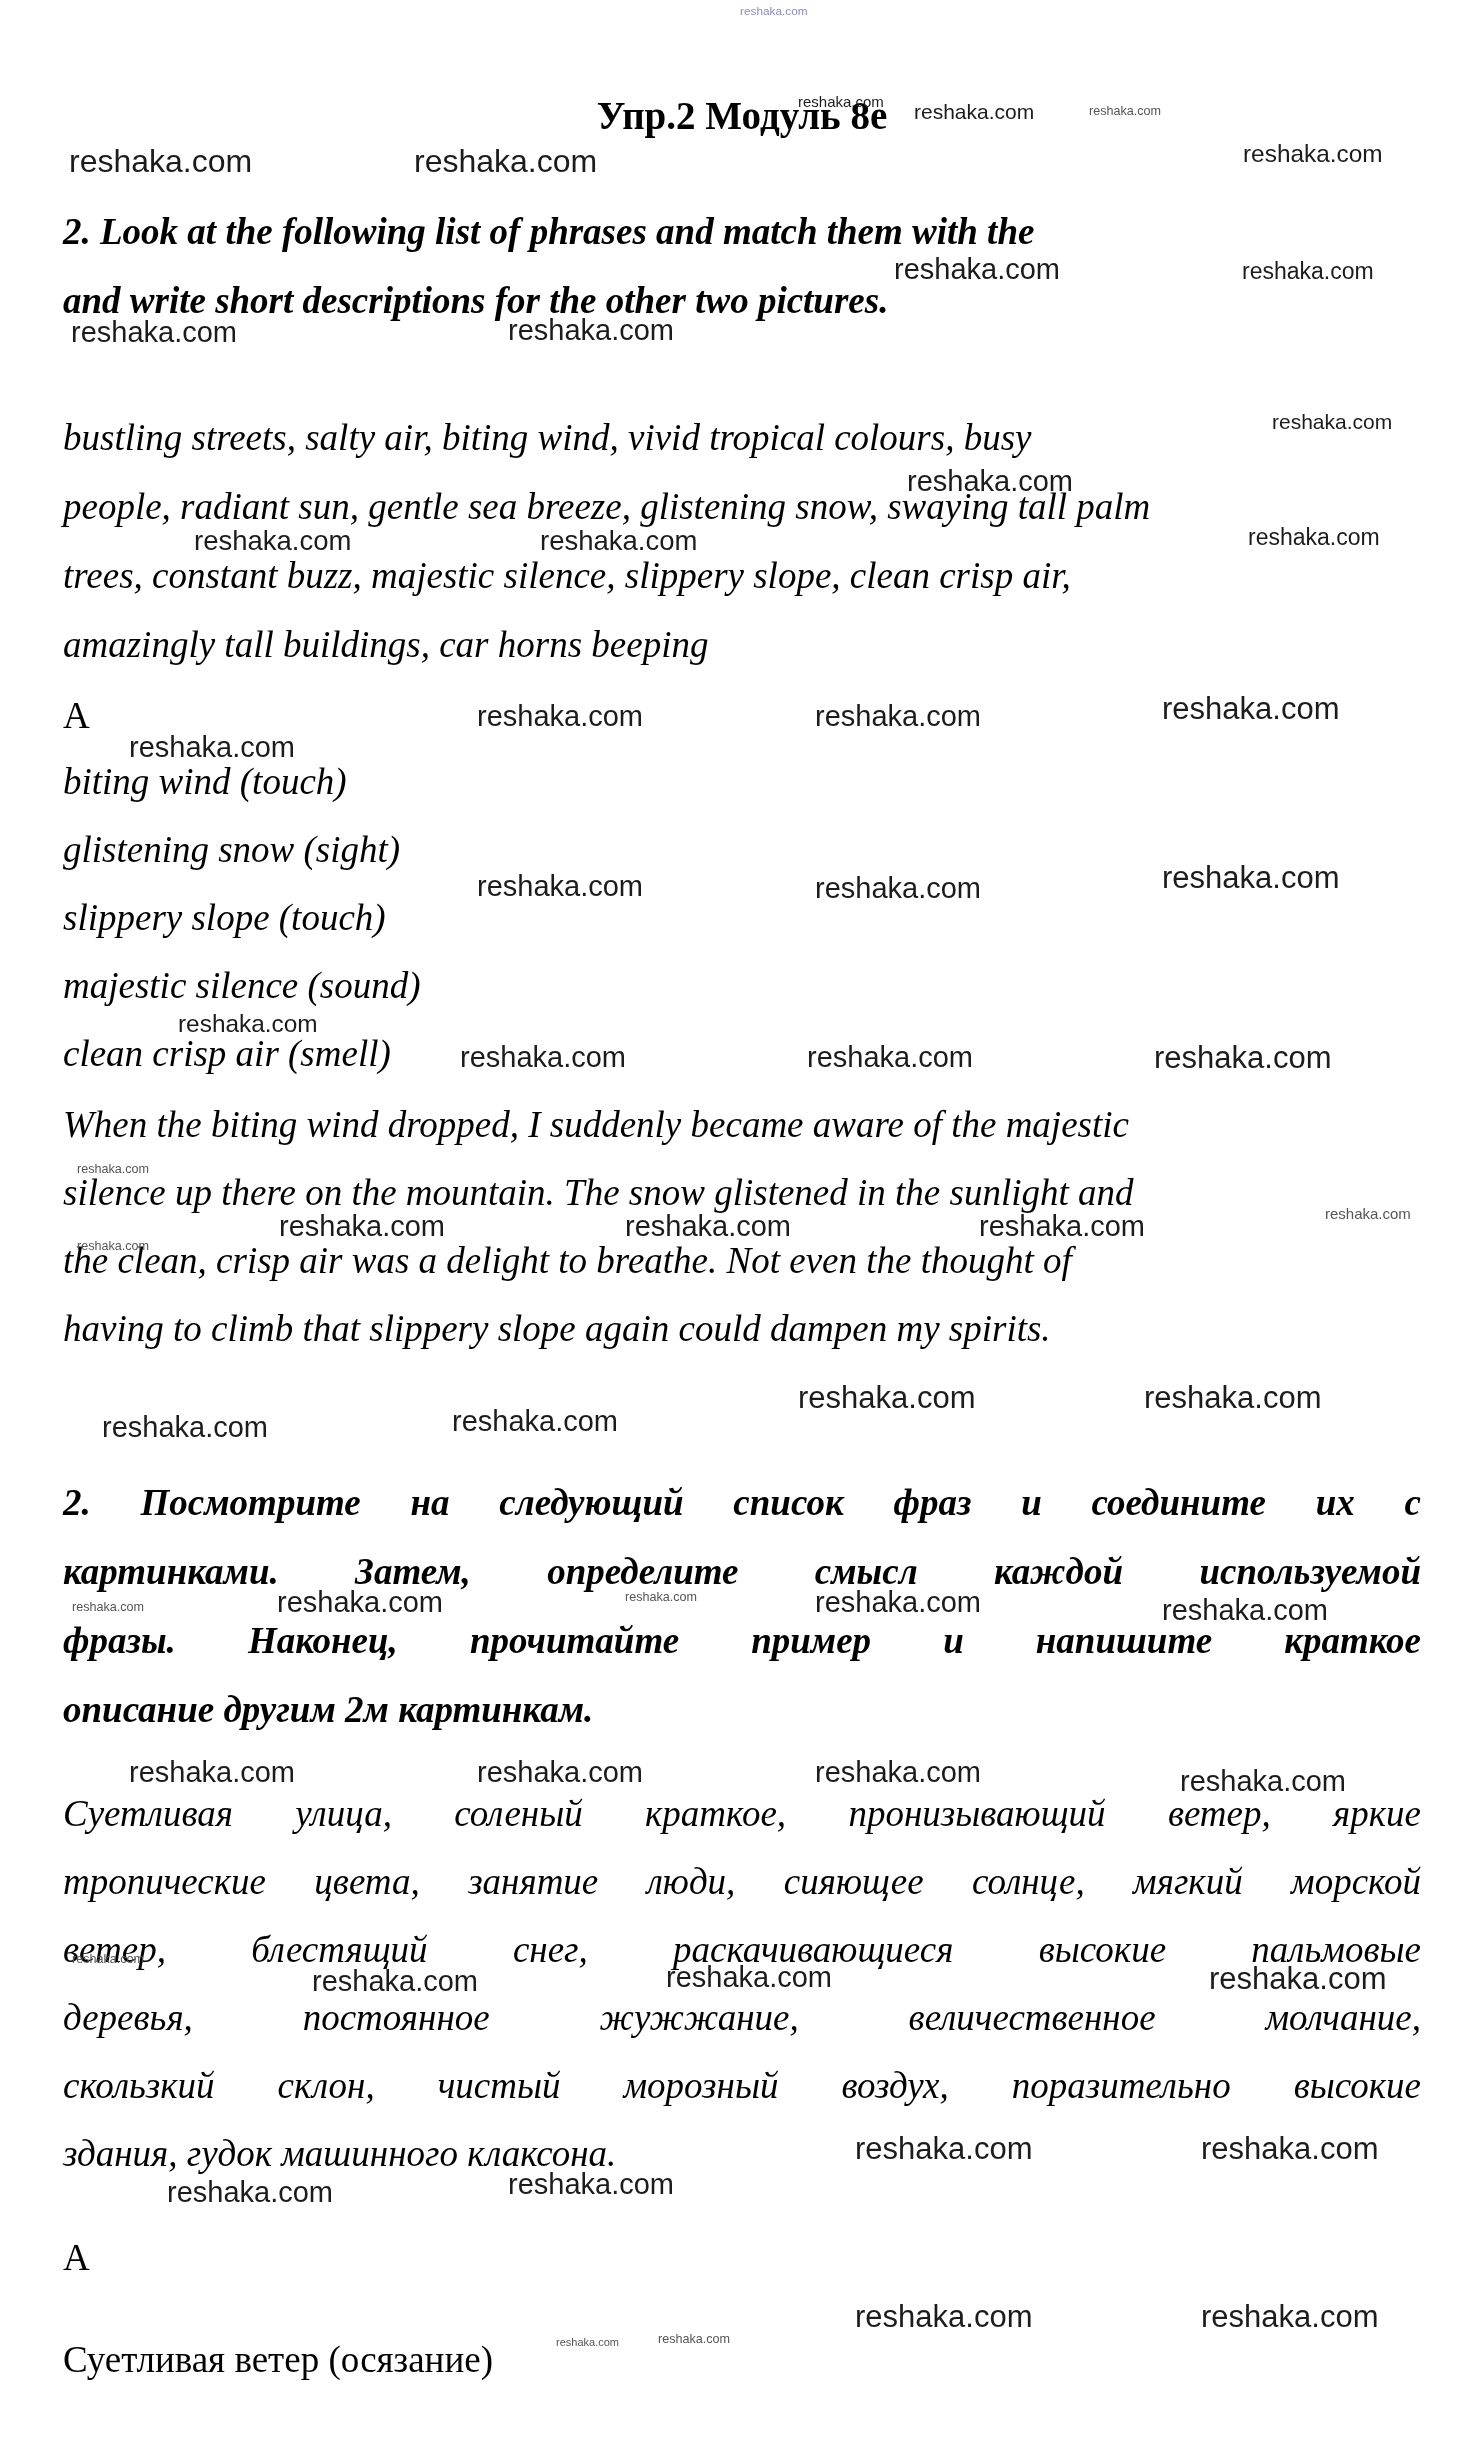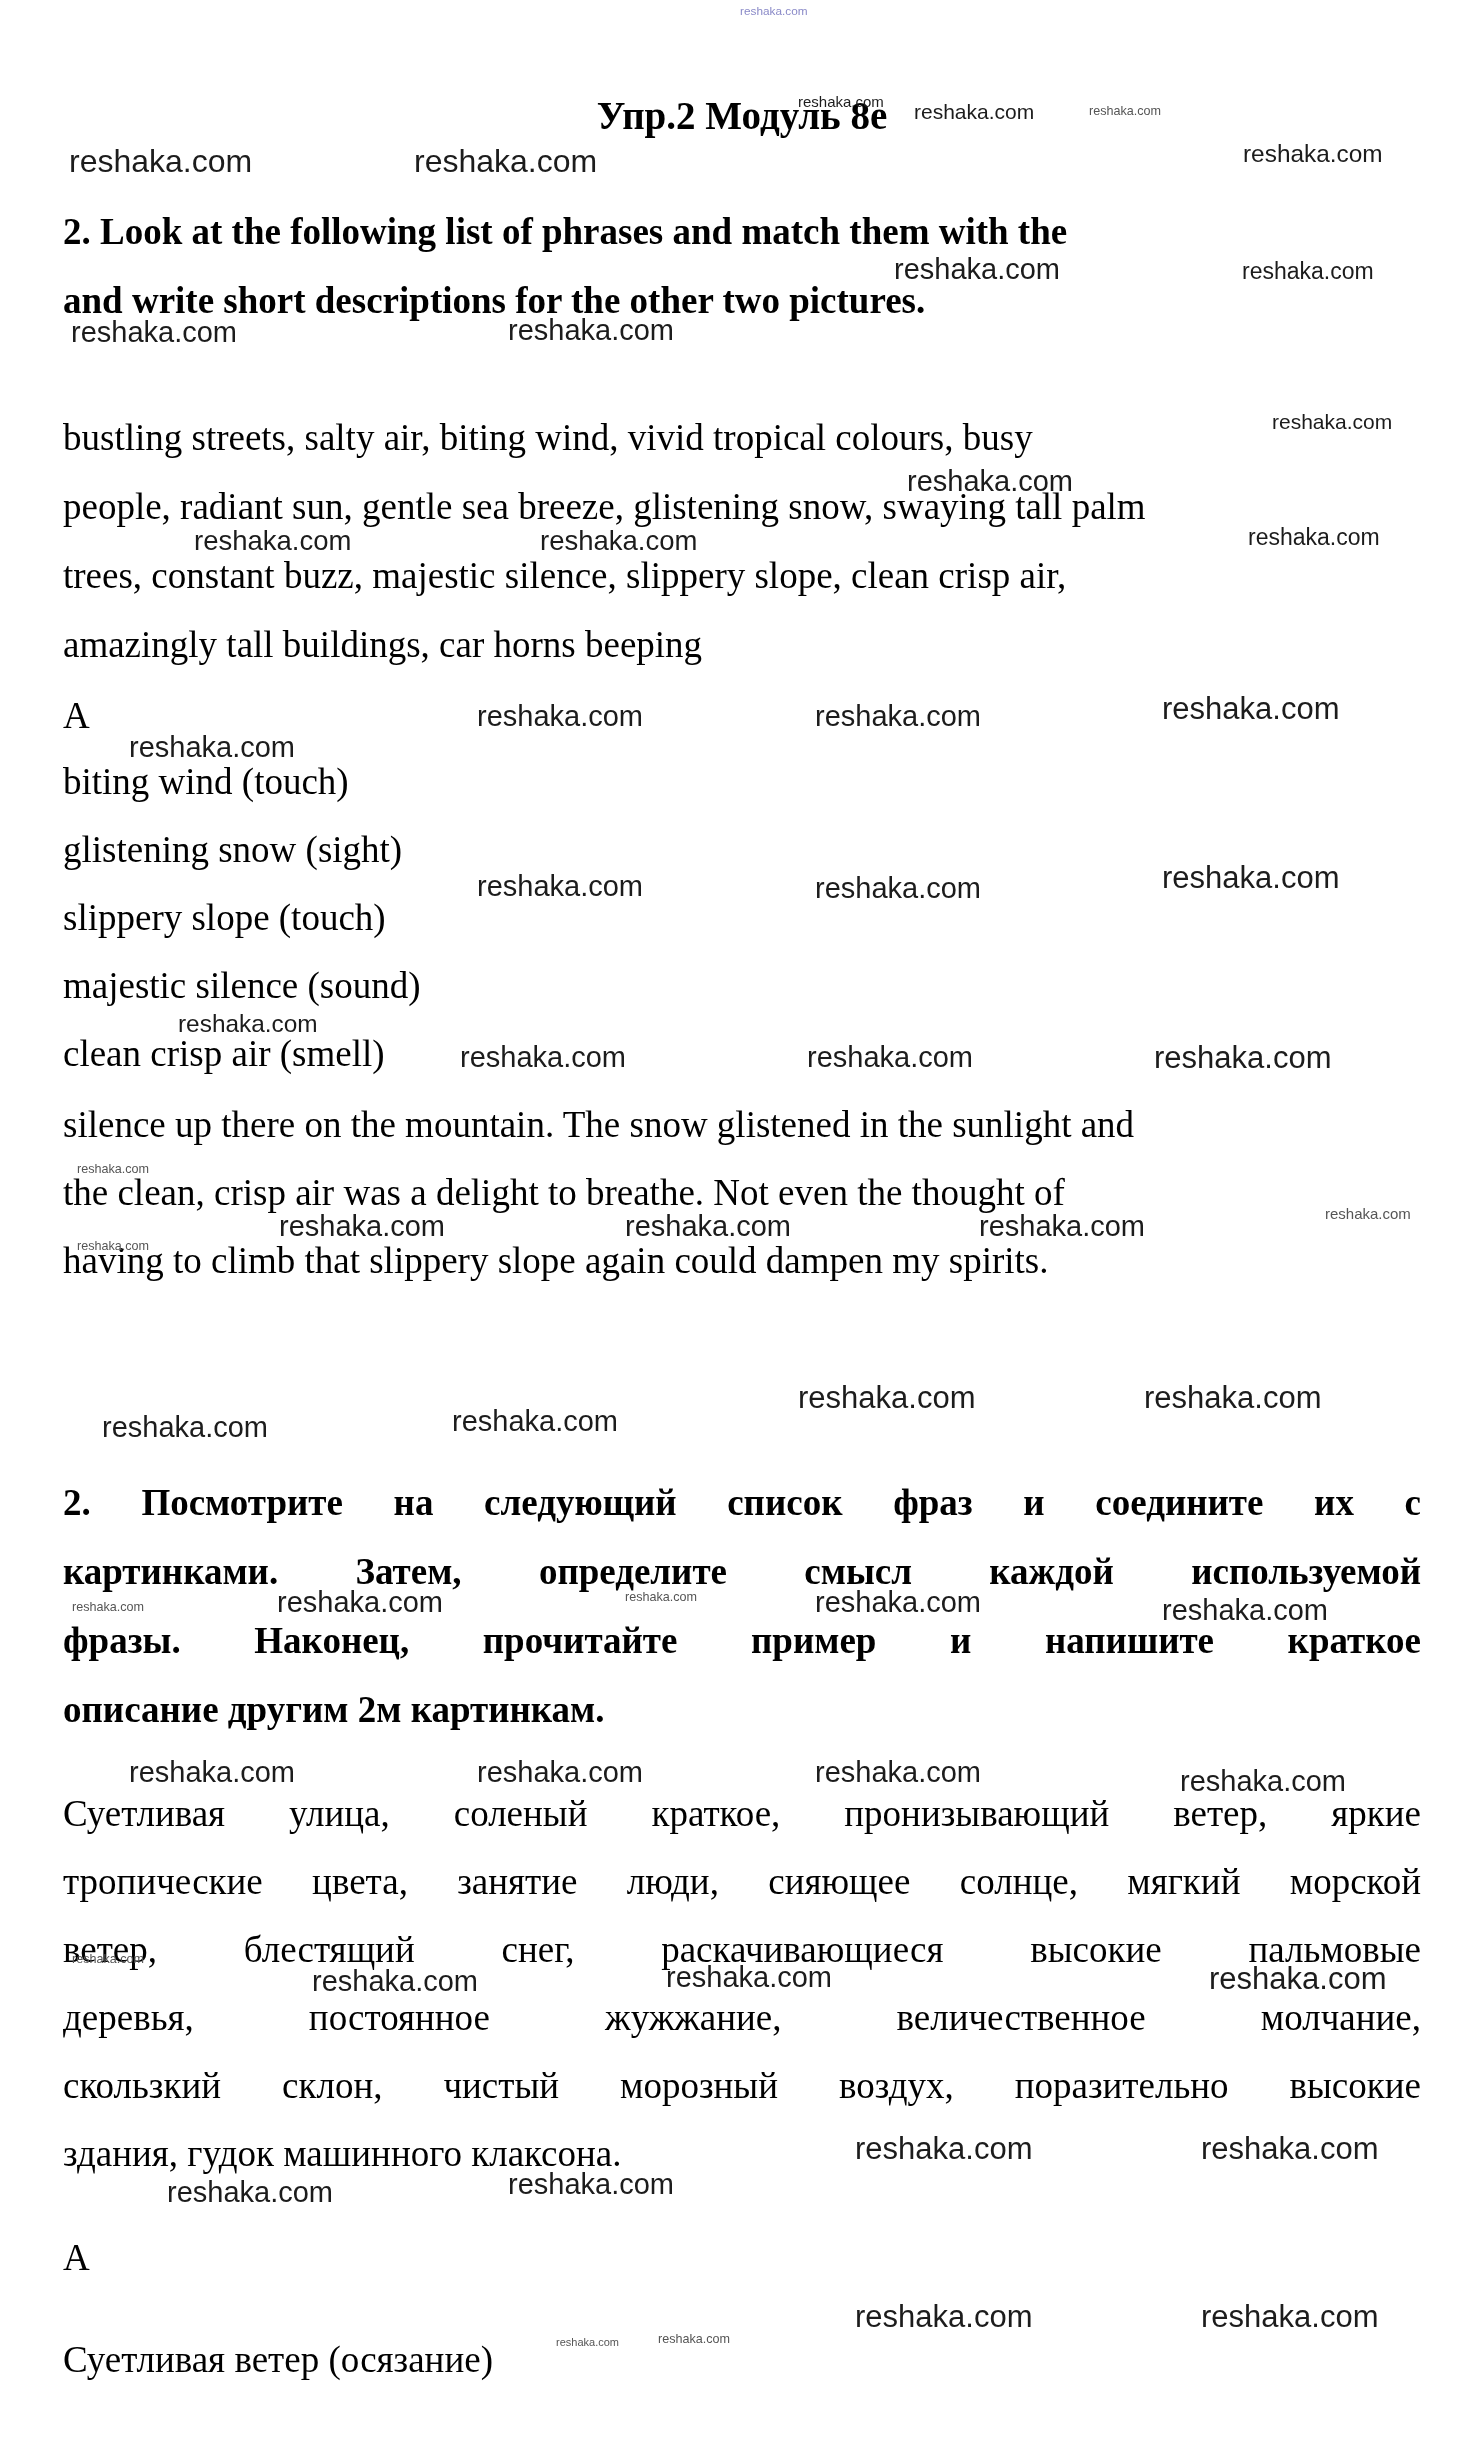--- a/index.html
+++ b/index.html
@@ -23,21 +23,21 @@
     line-height: 50px;
     white-space: nowrap;
   }
   .block {
     position: absolute;
     left: 63px;
     width: 1358px;
     font-size: 37px;
   }
   .bold { font-weight: bold; }
-  .ln { white-space: nowrap; }
+  .ln { white-space: nowrap; font-style: italic; }
   .ln.just {
     white-space: normal;
     text-align: justify;
     text-align-last: justify;
     -moz-text-align-last: justify;
   }
   .wm {
     position: absolute;
     font-family: "Liberation Sans", sans-serif;
     color: #1c1c1c;
@@ -70,20 +70,21 @@
 
   <div class="block" style="top:748px; line-height:68px;">
     <div class="ln">biting wind (touch)</div>
     <div class="ln">glistening snow (sight)</div>
     <div class="ln">slippery slope (touch)</div>
     <div class="ln">majestic silence (sound)</div>
     <div class="ln">clean crisp air (smell)</div>
   </div>
 
   <div class="block" style="top:1091px; line-height:68px;">
+    <div class="ln">When the biting wind dropped, I suddenly became aware of the majestic</div>
     <div class="ln">silence up there on the mountain. The snow glistened in the sunlight and</div>
     <div class="ln">the clean, crisp air was a delight to breathe. Not even the thought of</div>
     <div class="ln">having to climb that slippery slope again could dampen my spirits.</div>
   </div>
 
   <div class="block bold" style="top:1468px; line-height:69px;">
     <div class="ln just">2. Посмотрите на следующий список фраз и соедините их с</div>
     <div class="ln just">картинками. Затем, определите смысл каждой используемой</div>
     <div class="ln just">фразы. Наконец, прочитайте пример и напишите краткое</div>
     <div class="ln">описание другим 2м картинкам.</div>

